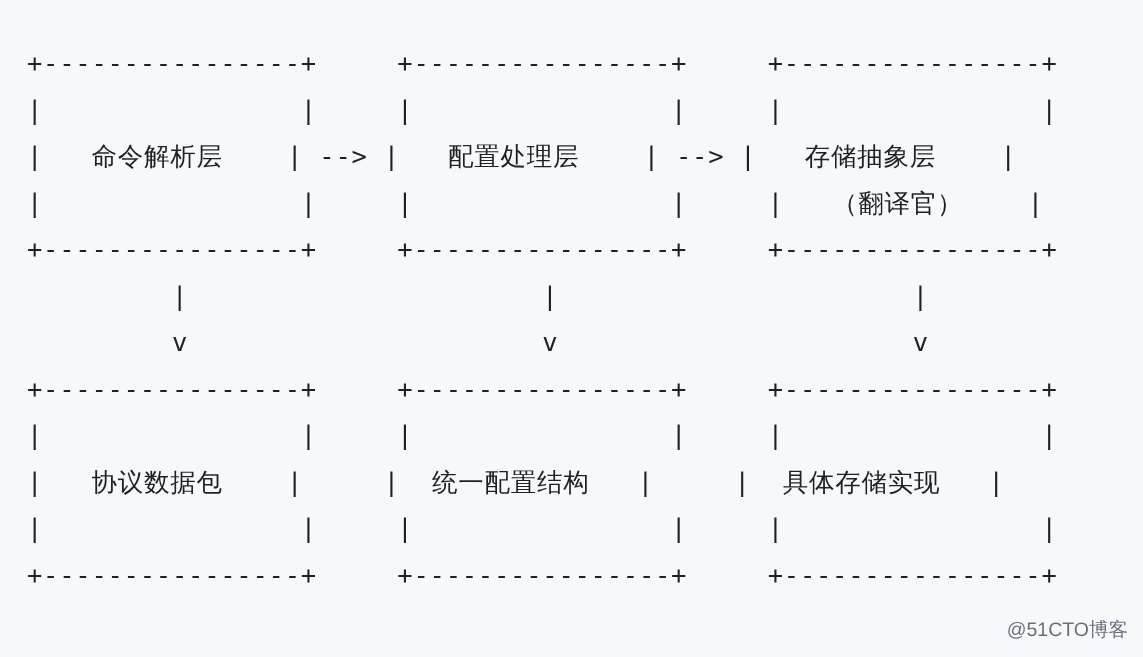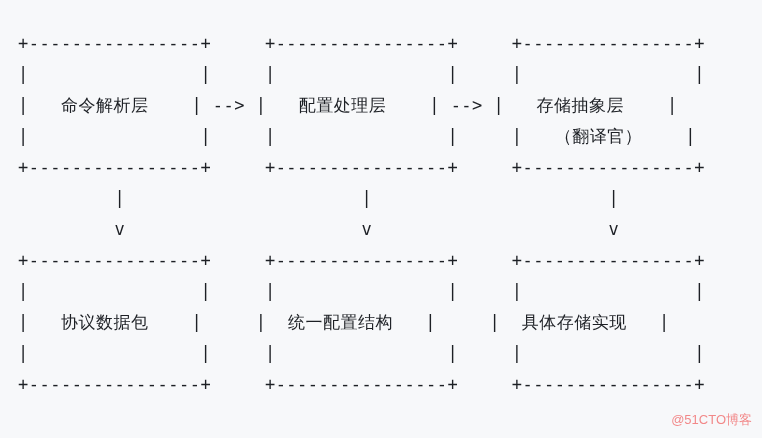--- a/index.html
+++ b/index.html
@@ -47,21 +47,21 @@
     bottom: 2px;
     width: 160px;
     height: 26px;
     pointer-events: none;
   }
   .watermark {
     position: absolute;
     font-family: "Liberation Sans", sans-serif;
     font-size: 13px;
     white-space: nowrap;
-    color: #ef4444;
+    color: #0f172a;
     opacity: 0.62;
   }
   .watermark.wm-a {
     right: 4px;
     bottom: 7px;
   }
   .watermark.wm-b {
     right: 12px;
     bottom: 3px;
     color: #c2c5cb;

